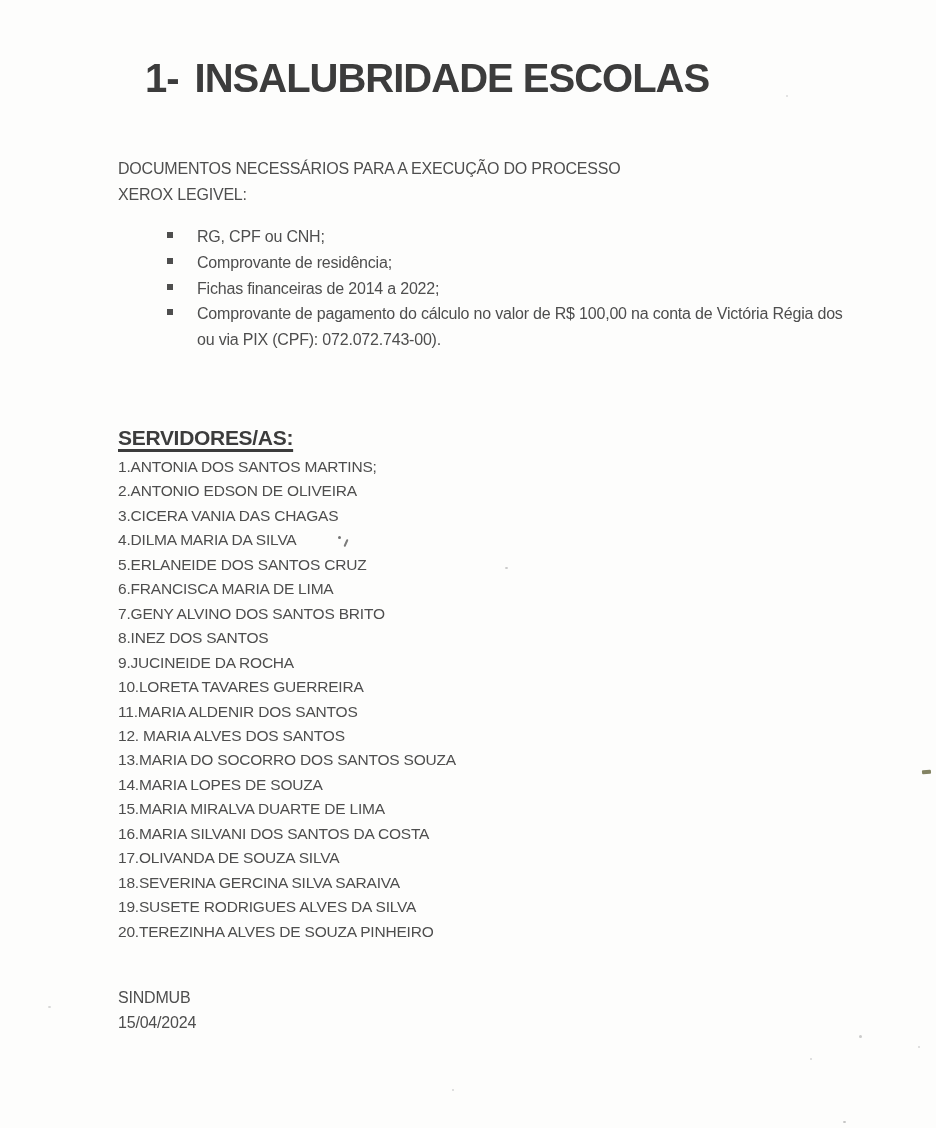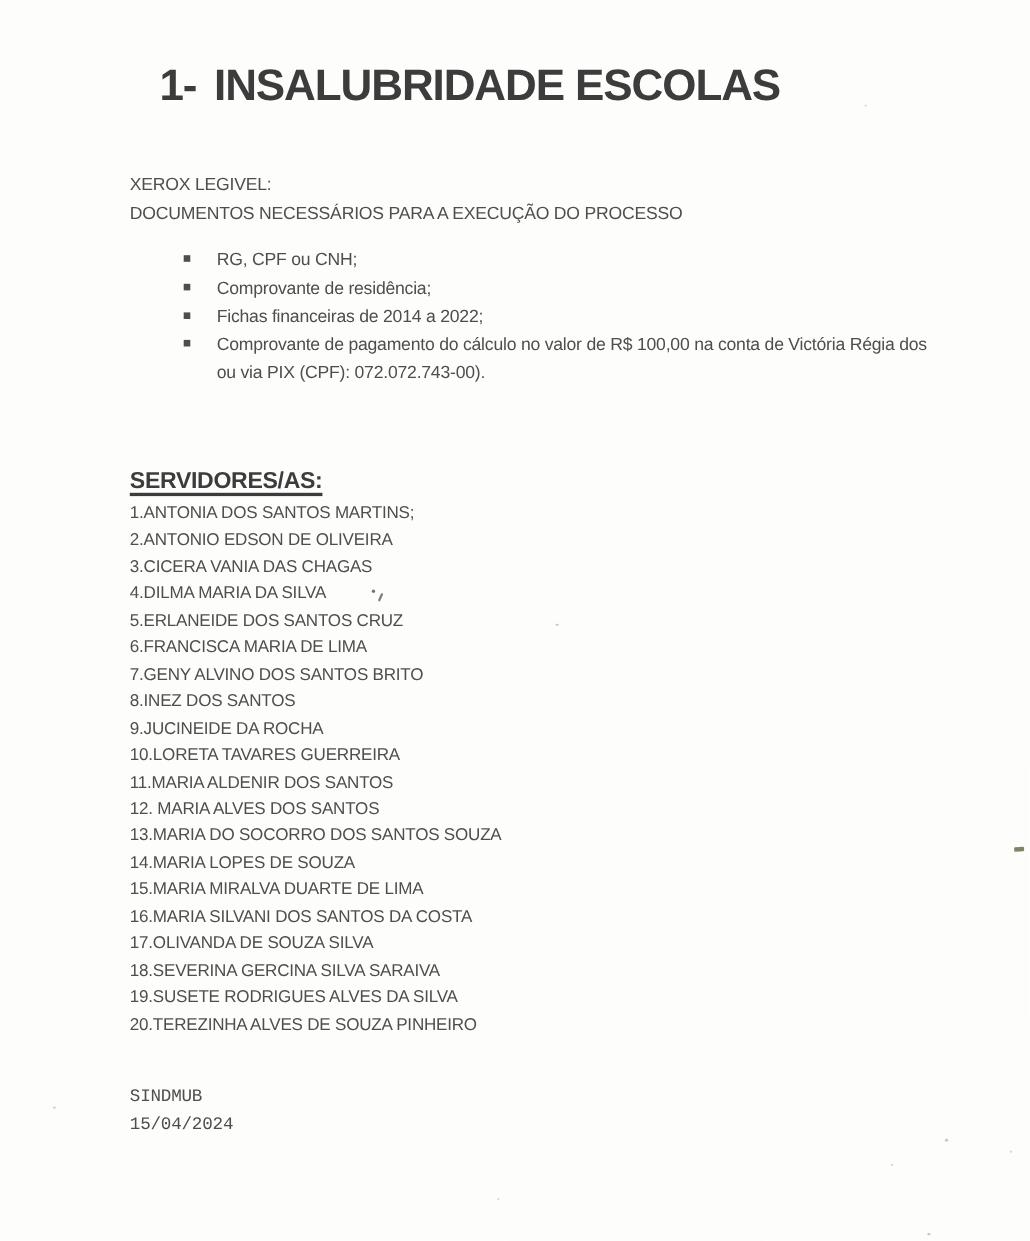--- a/index.html
+++ b/index.html
@@ -104,21 +104,20 @@
   }
 
   
   .footer {
     position: absolute;
     left: 118px;
     top: 985px;
     font-size: 16px;
     letter-spacing: -0.2px;
     line-height: 25px;
-    font-family: Liberation Mono, monospace;
   }
 
   
   .artifact { position: absolute; pointer-events: none; }
   .pen-mark-dot {
     left: 338px; top: 536px;
     width: 3px; height: 3px;
     background: #5a5a5a; border-radius: 50%;
     opacity: .85;
   }
@@ -151,22 +150,22 @@
 <body>
 
 <div class="page">
 
   <div class="title-row">
     <span>1-</span>
     <span>INSALUBRIDADE ESCOLAS</span>
   </div>
 
   <div class="intro">
+    <div>DOCUMENTOS NECESSÁRIOS PARA A EXECUÇÃO DO PROCESSO</div>
     <div>XEROX LEGIVEL:</div>
-    <div>DOCUMENTOS NECESSÁRIOS PARA A EXECUÇÃO DO PROCESSO</div>
   </div>
 
   <ul class="req-list">
     <li>
       <span class="bullet-marker"></span>
       <span class="req-line">RG, CPF ou CNH;</span>
     </li>
     <li>
       <span class="bullet-marker"></span>
       <span class="req-line">Comprovante de residência;</span>

